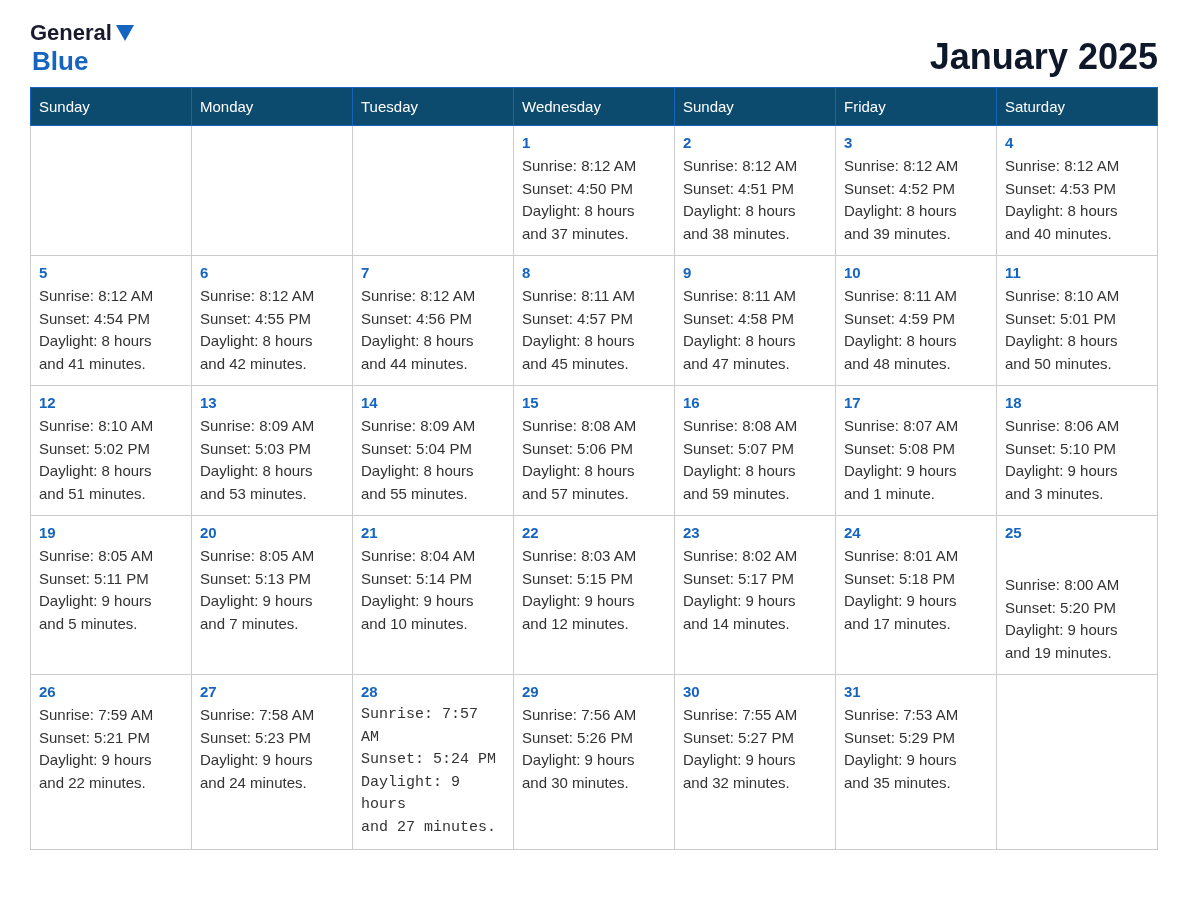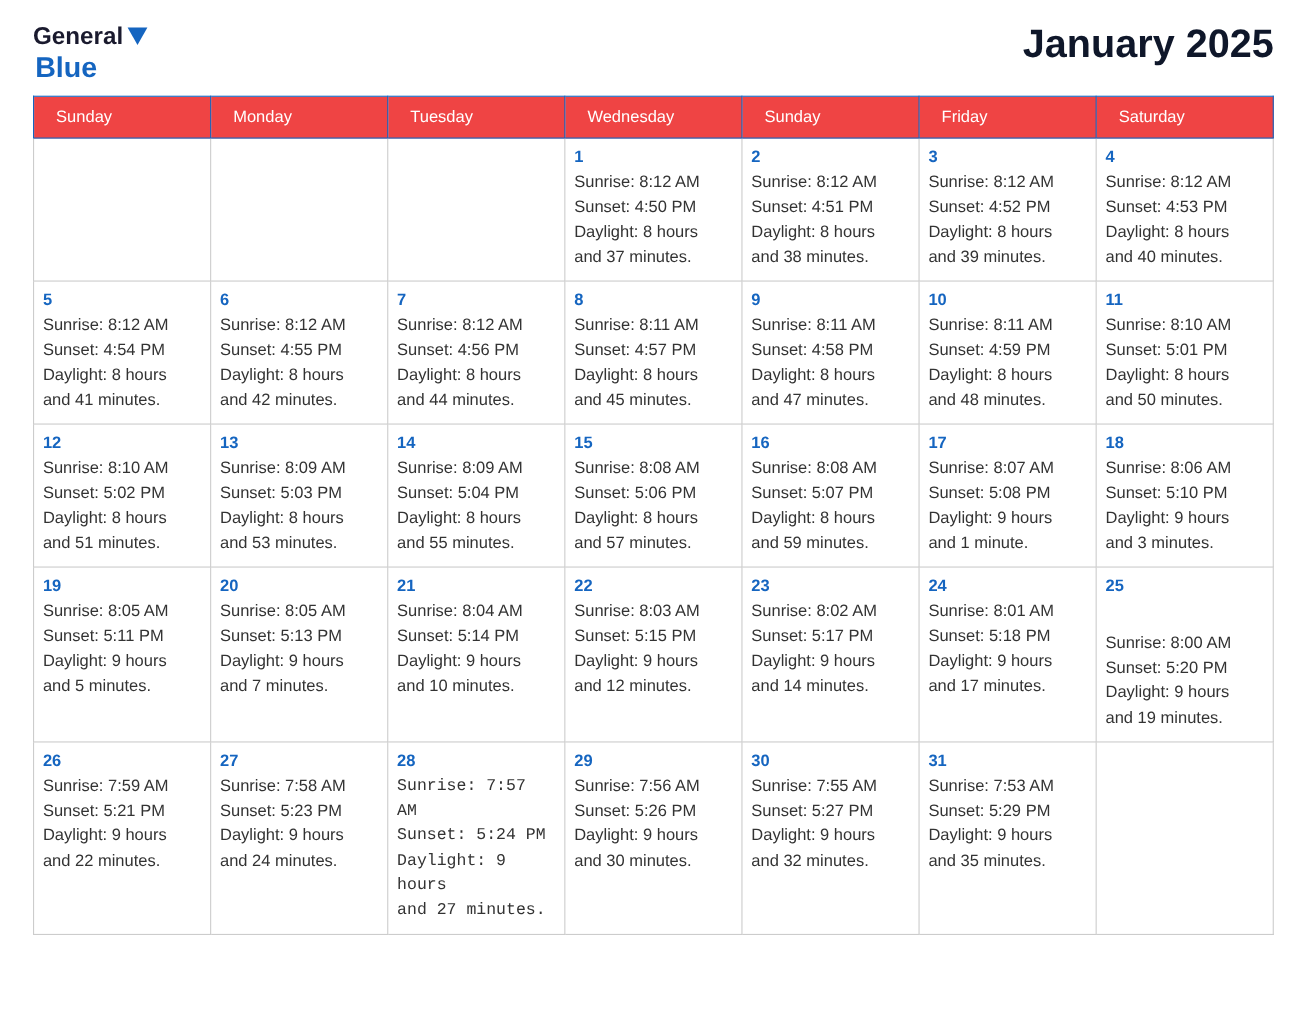--- a/index.html
+++ b/index.html
@@ -5,21 +5,21 @@
     * { margin: 0; padding: 0; box-sizing: border-box; }
     body {
       font-family: Arial, sans-serif;
       background: #fff;
       width: 1188px;
       min-height: 918px;
       padding: 20px 30px;
     }
     .header-row {
       display: flex;
-      align-items: flex-start;
+      align-items: flex-end;
       justify-content: space-between;
       margin-bottom: 10px;
     }
     .logo-text-general {
       font-size: 22px;
       font-weight: bold;
       color: #1a1a2e;
     }
     .title-section {
       text-align: right;
@@ -34,23 +34,23 @@
       font-size: 20px;
       color: #444;
       margin-top: 2px;
     }
     .calendar-table {
       width: 100%;
       border-collapse: collapse;
       margin-top: 10px;
     }
     .calendar-table th {
-      background-color: #ef4444;
+      background-color: #0c4a6e;
       color: #fff;
-      padding: 10px 20px;
+      padding: 10px 8px;
       font-size: 15px;
       font-weight: normal;
       text-align: left;
       border: 1px solid #1565c0;
       margin-top: 40px;
     }
     .calendar-table td {
       vertical-align: top;
       padding: 8px 8px 10px 8px;
       border: 1px solid #ccc;

